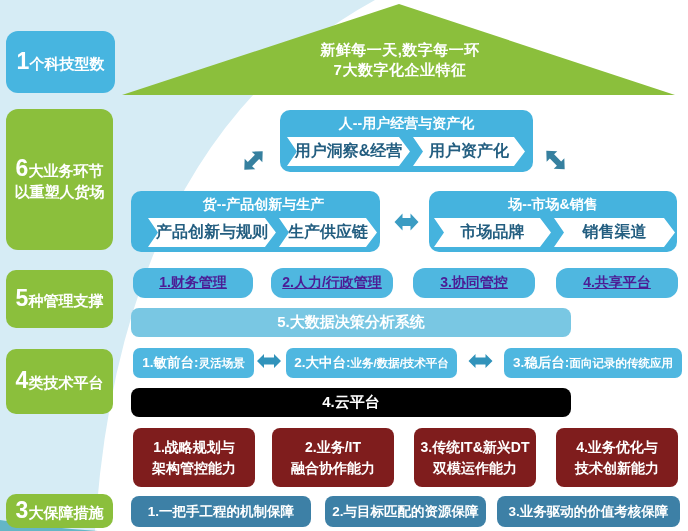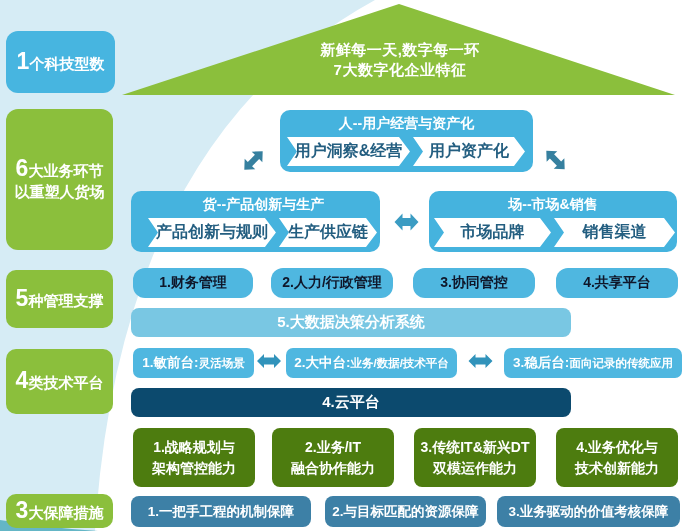--- a/index.html
+++ b/index.html
@@ -20,33 +20,33 @@
   .slabel.blue{background:#47b5e0;}
   
   .bizbox{background:#45b3de;border-radius:10px;display:flex;flex-direction:column;}
   .bizhead{color:#ffffff;font-weight:bold;font-size:14px;text-align:center;
     height:27px;display:flex;align-items:center;justify-content:center;}
   .band{display:flex;gap:3px;height:29px;}
   .chev{background:#ffffff;display:flex;align-items:center;justify-content:center;
     color:#235e80;font-weight:bold;font-size:16px;
     clip-path:polygon(0% 0%,calc(100% - 11px) 0%,100% 50%,calc(100% - 11px) 100%,0% 100%,10px 50%);}
   
-  .pill{background:#4fb7e0;border-radius:12px;color:#0f172a;font-weight:bold;font-size:14px;
-    display:flex;align-items:center;justify-content:center;height:30px;top:268px;}
+  .pill{background:#4fb7e0;border-radius:12px;color:#4c1d95;font-weight:bold;font-size:14px;
+    display:flex;align-items:center;justify-content:center;height:30px;top:268px;text-decoration:underline;}
   .bar{border-radius:8px;color:#ffffff;font-weight:bold;font-size:15px;
     display:flex;align-items:center;justify-content:center;left:131px;width:440px;height:29px;}
   .bar.light{background:#79c7e3;top:308px;}
-  .bar.teal{background:#0c4a6e;top:388px;}
+  .bar.teal{background:#000000;top:388px;}
   
   .tech{background:#4fb7e0;border-radius:7px;color:#ffffff;font-weight:bold;
     display:flex;align-items:center;justify-content:center;height:30px;top:348px;white-space:nowrap;}
   .tech .main{font-size:13.5px;}
   .tech .sub{font-size:11.5px;}
   
-  .cap{background:#4d7c0f;border-radius:8px;color:#ffffff;font-weight:bold;font-size:14px;
+  .cap{background:#7f1d1d;border-radius:8px;color:#ffffff;font-weight:bold;font-size:14px;
     line-height:21px;text-align:center;display:flex;flex-direction:column;
     align-items:center;justify-content:center;height:59px;top:428px;width:122px;}
   
   .safe{background:#3d80a6;border-radius:8px;color:#ffffff;font-weight:bold;font-size:13.5px;
     display:flex;align-items:center;justify-content:center;height:31px;top:496px;white-space:nowrap;}
 </style>
 </head>
 <body>
 
 <div class="canvas">

